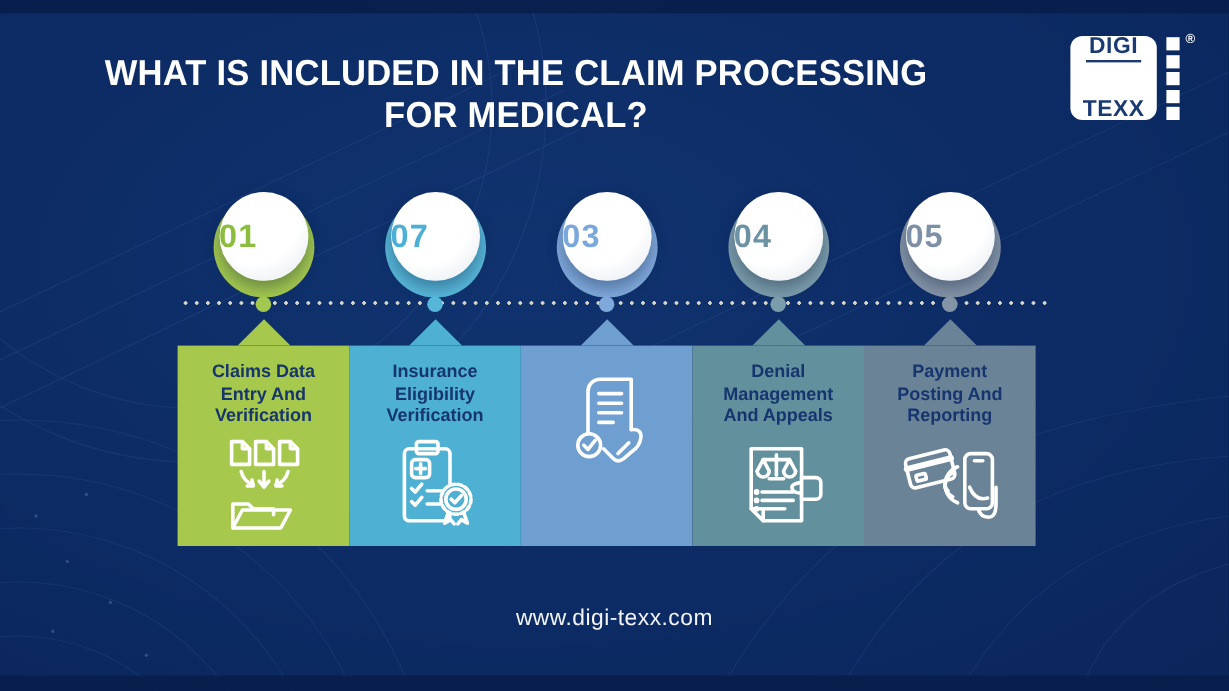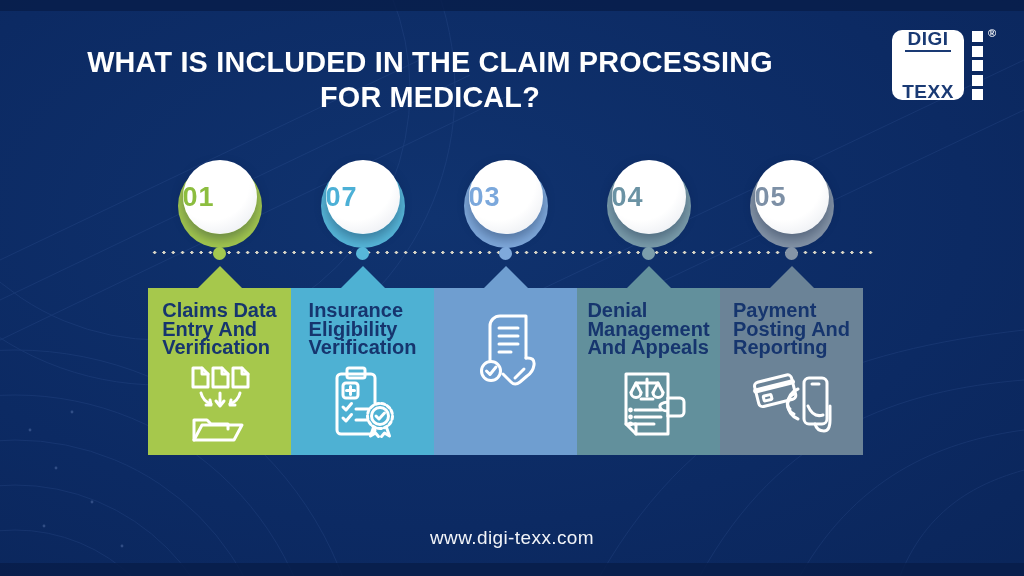--- a/index.html
+++ b/index.html
@@ -40,27 +40,27 @@
   .num{font-size:27px;font-weight:800;letter-spacing:1px;color:var(--accent);}
   .dotline{position:absolute;left:150px;top:250px;width:724px;height:5px;
            background-image:radial-gradient(circle 1.6px at center,#d8d5c6 95%,transparent 100%);
            background-size:9.3px 5px;background-repeat:repeat-x;}
   .big-dot{position:absolute;left:65px;top:92px;width:13px;height:13px;border-radius:50%;background:var(--arc);}
   .pointer{position:absolute;left:49.5px;top:111px;width:0;height:0;
            border-left:22px solid transparent;border-right:22px solid transparent;
            border-bottom:22px solid var(--card);}
   .card{position:absolute;left:0;top:133px;width:143px;height:167px;background:var(--card);
         display:flex;flex-direction:column;align-items:center;padding-top:13px;box-sizing:border-box;}
-  .card-title{color:#16356e;font-weight:800;font-size:20px;line-height:18.5px;text-align:left;
+  .card-title{color:#16356e;font-weight:800;font-size:15px;line-height:18.5px;text-align:center;
               white-space:pre-line;}
   .card-icon{margin-top:7px;}
   .card-icon svg{display:block;}
 
   
-  .footer{position:absolute;left:0;top:527px;width:1024px;text-align:center;color:#f2f4f8;
+  .footer{position:absolute;left:0;top:505px;width:1024px;text-align:center;color:#f2f4f8;
           font-size:19px;letter-spacing:.4px;}
 </style>
 </head>
 <body>
 
 <div class="canvas">
 
   <svg class="bg-decor" width="1024" height="576" viewBox="0 0 1024 576">
     <g fill="none" stroke="#5b7fc7" stroke-width="1" opacity="0.13">
       <circle cx="15" cy="700" r="170"></circle>

